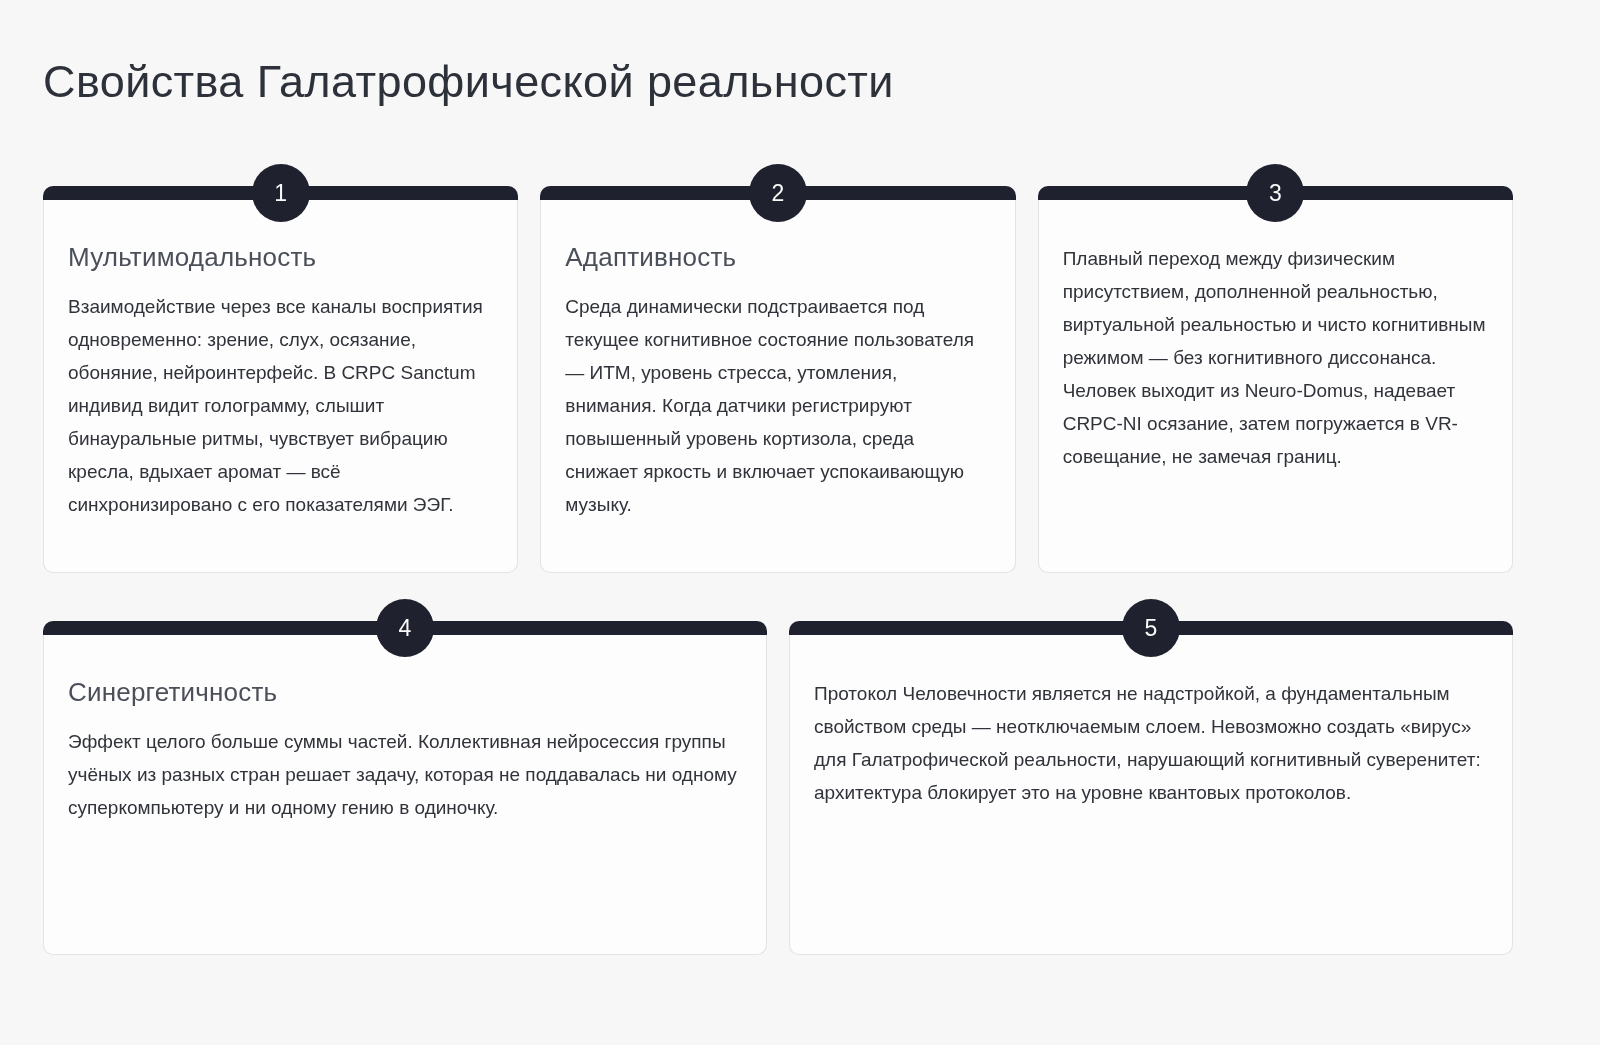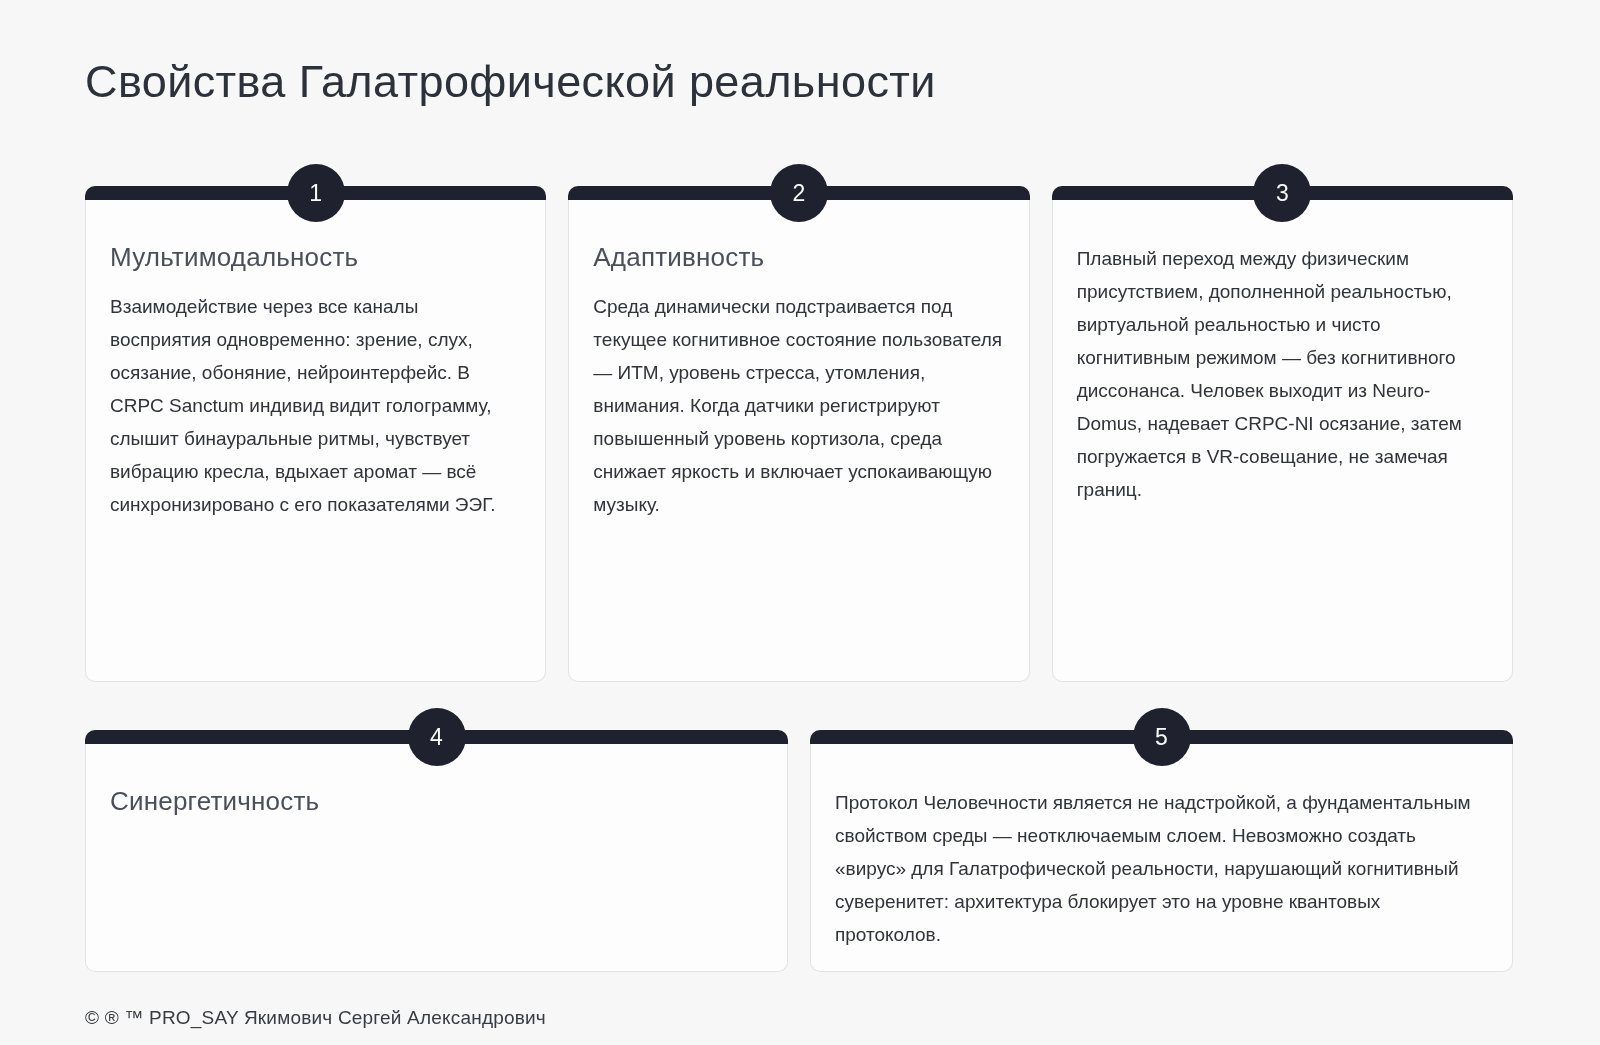--- a/index.html
+++ b/index.html
@@ -2,21 +2,21 @@
 <html style="--dark: #1f222e; --background: #f7f7f8; --card-bg: #fdfdfd; --border: #e2e3e7;"><head>
 <meta charset="utf-8">
 <style>
   * { margin: 0; padding: 0; box-sizing: border-box; }
   html, body { width: 1600px; height: 1045px; }
   body {
     background: var(--background, #f7f7f8);
     font-family: "Liberation Sans", sans-serif;
     overflow: hidden;
   }
-  .page { padding: 56px 87px 0 85px; }
+  .page { padding: 56px 87px 0 43px; }
   .title {
     font-size: 45px;
     font-weight: 500;
     letter-spacing: 0.4px;
     color: #2d313a;
     line-height: 52px;
   }
   .grid {
     display: grid;
     grid-template-columns: repeat(6, 1fr);
@@ -47,22 +47,22 @@
     font-size: 23px;
     font-weight: 400;
   }
   .card-body {
     background: var(--card-bg, #fdfdfd);
     border: 1px solid var(--border, #e2e3e7);
     border-top: none;
     border-radius: 0 0 10px 10px;
     padding: 42px 25px 28px 24px;
   }
-  .row1 .card-body { height: 482px; }
-  .row2 .card-body { height: 228px; }
+  .row1 .card-body { height: 373px; }
+  .row2 .card-body { height: 320px; }
   .card-title {
     font-size: 26px;
     font-weight: 400;
     color: #4b4f59;
     letter-spacing: 0.2px;
     margin-bottom: 17px;
   }
   .card-text {
     font-size: 19px;
     line-height: 33px;
@@ -112,29 +112,29 @@
         <p class="card-text">Плавный переход между физическим присутствием, дополненной реальностью, виртуальной реальностью и чисто когнитивным режимом — без когнитивного диссонанса. Человек выходит из Neuro-Domus, надевает CRPC-NI осязание, затем погружается в VR-совещание, не замечая границ.</p>
       </div>
     </article>
 
     <article class="card span3 row2">
       <div class="card-bar">
         <div class="badge">4</div>
       </div>
       <div class="card-body">
         <h2 class="card-title">Синергетичность</h2>
+        <p class="card-text">Эффект целого больше суммы частей. Коллективная нейросессия группы учёных из разных стран решает задачу, которая не поддавалась ни одному суперкомпьютеру и ни одному гению в одиночку.</p>
       </div>
     </article>
 
     <article class="card span3 row2">
       <div class="card-bar">
         <div class="badge">5</div>
       </div>
       <div class="card-body">
         <p class="card-text">Протокол Человечности является не надстройкой, а фундаментальным свойством среды — неотключаемым слоем. Невозможно создать «вирус» для Галатрофической реальности, нарушающий когнитивный суверенитет: архитектура блокирует это на уровне квантовых протоколов.</p>
       </div>
     </article>
 
   </section>
 
-  <div class="footer">© ® ™ PRO_SAY Якимович Сергей Александрович</div>
 
 </div>
 
 </body></html>

